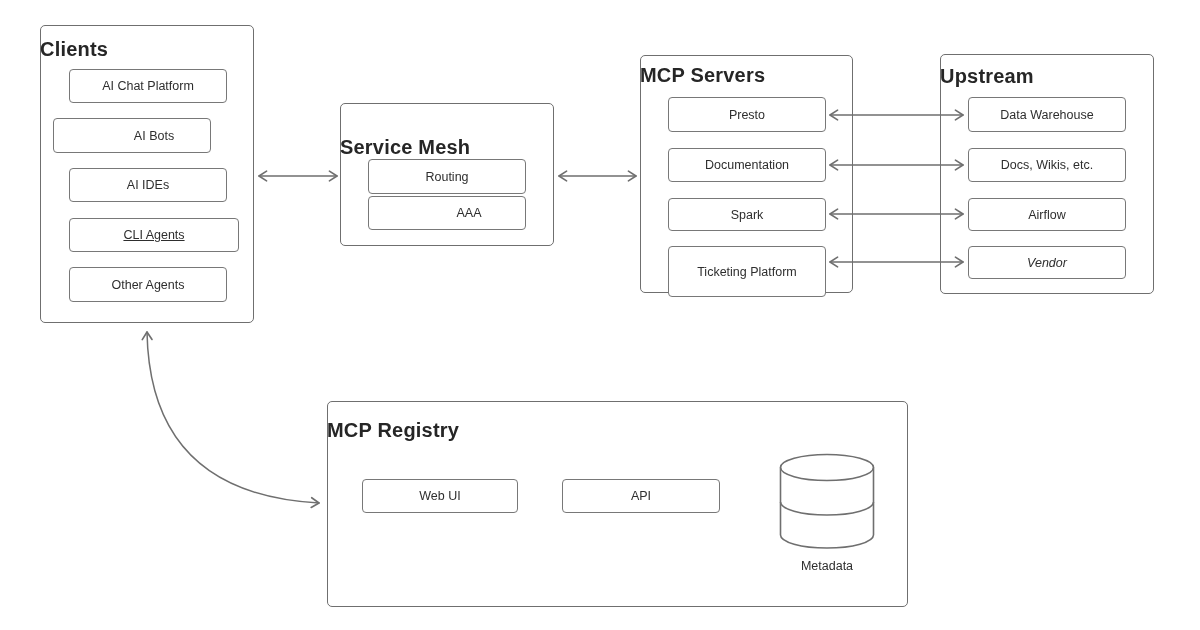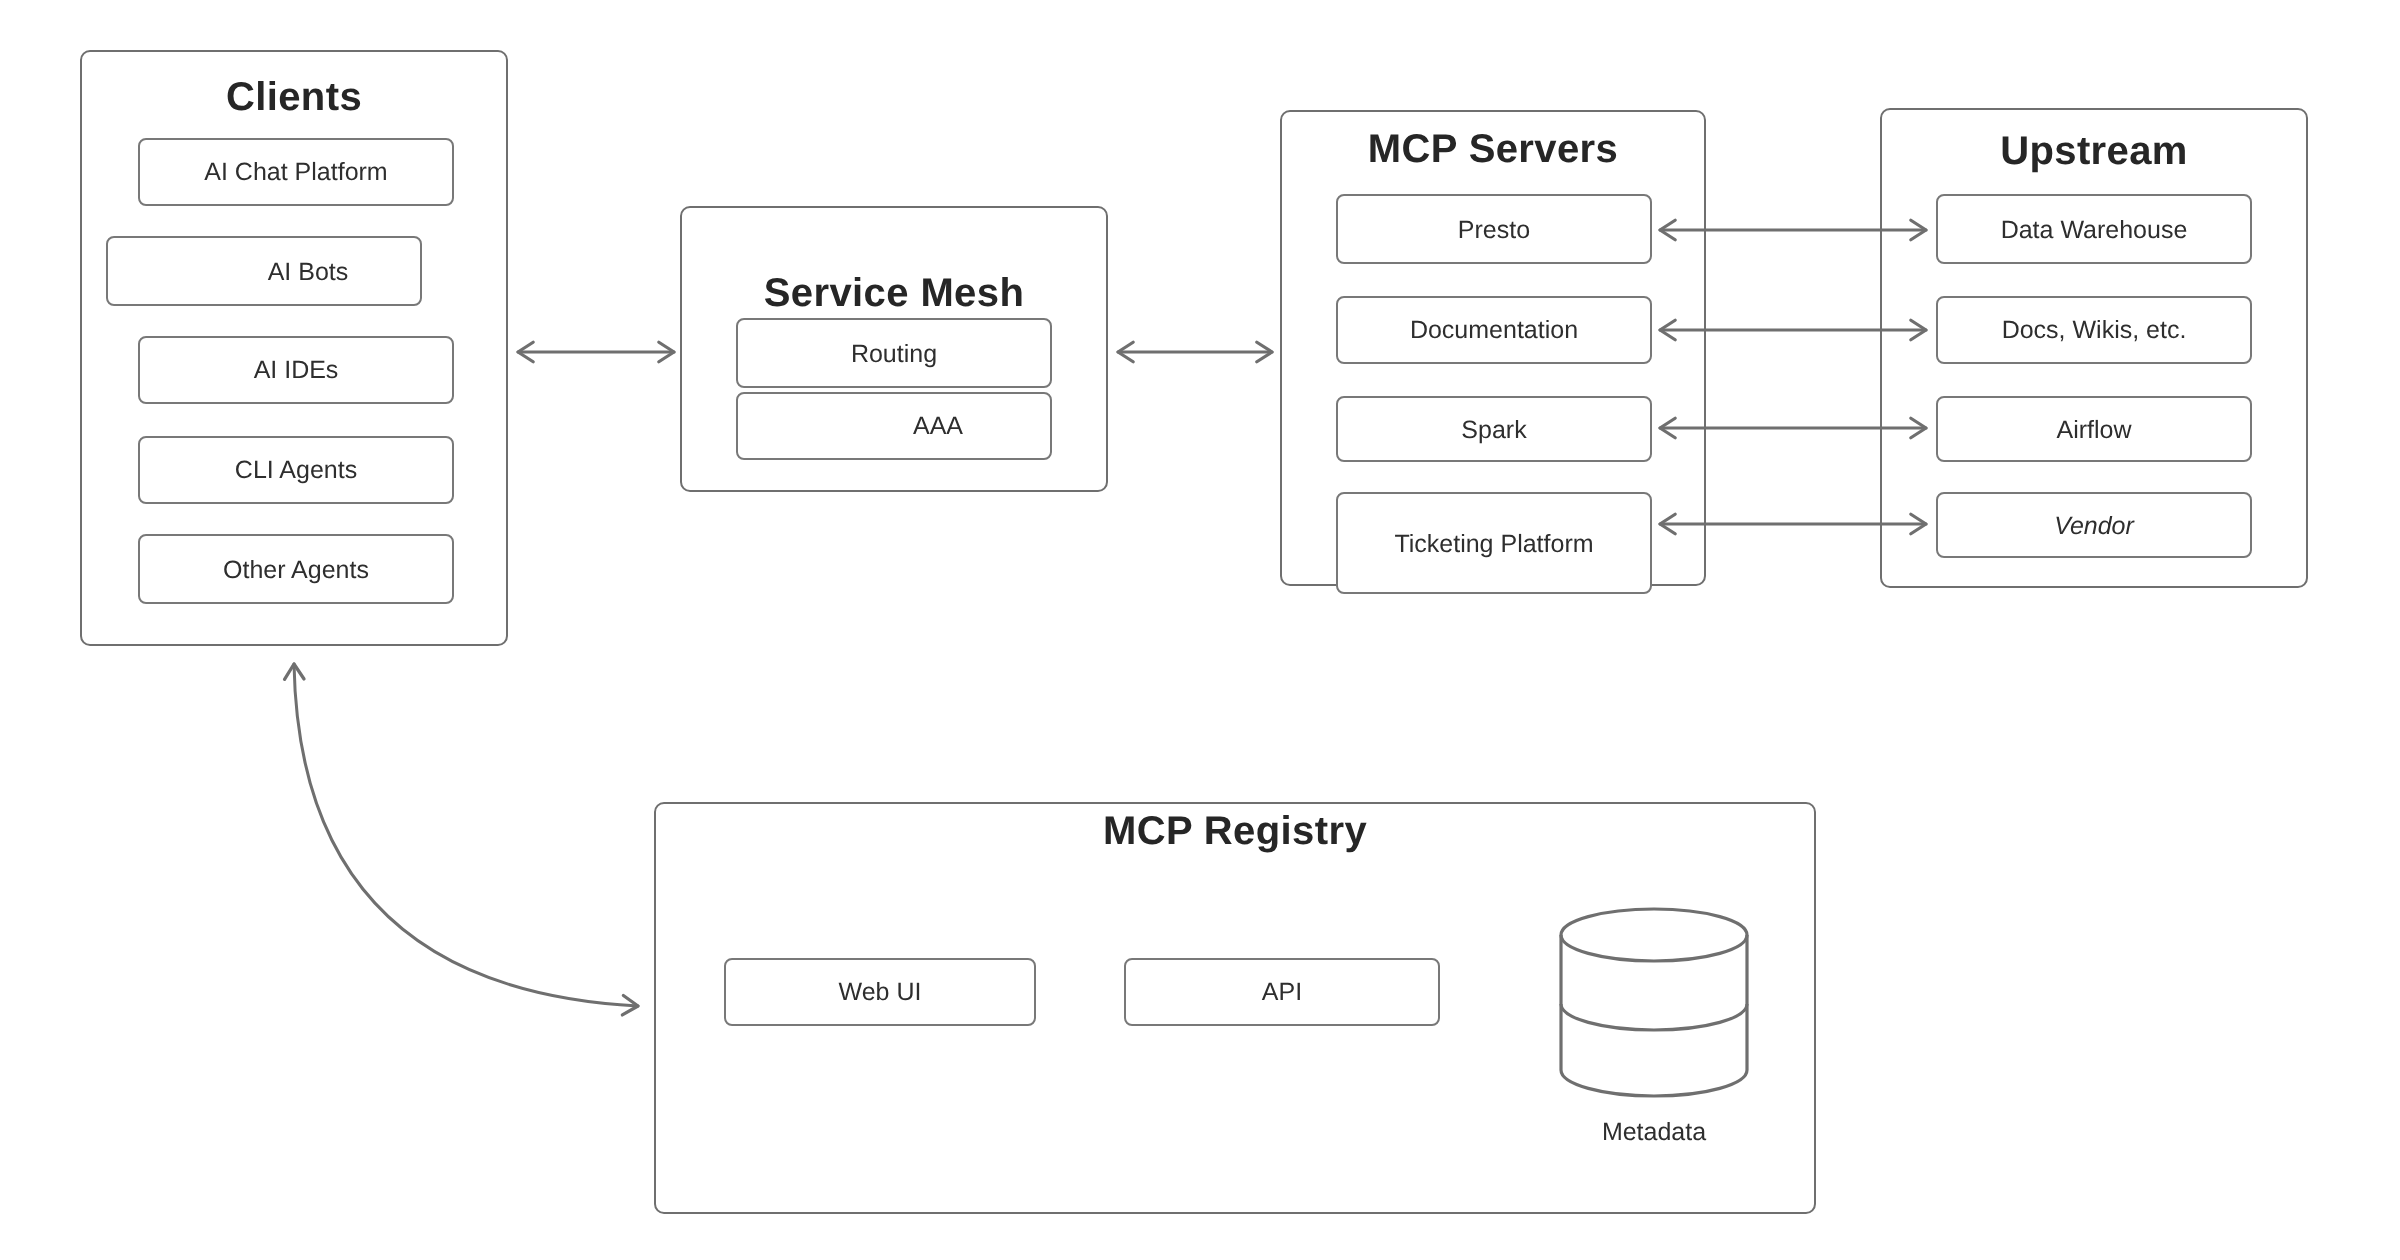--- a/index.html
+++ b/index.html
@@ -21,21 +21,20 @@
     border-radius: 5px;
     background: #ffffff;
     box-sizing: border-box;
   }
   .panel-title {
     position: absolute;
     font-size: 20px;
     font-weight: 600;
     letter-spacing: 0.2px;
     color: #262626;
-    text-align: center;
     line-height: 24px;
   }
   .node {
     position: absolute;
     border: 1.4px solid #787878;
     border-radius: 4px;
     background: #ffffff;
     box-sizing: border-box;
     display: flex;
     align-items: center;
@@ -61,21 +60,21 @@
     left: 779px; top: 453px;
     width: 96px; height: 96px;
   }
 
   
   #clients-box   { left: 40px;  top: 25px;  width: 214px; height: 298px; }
   #clients-title { left: 40px;  top: 37px;  width: 214px; }
   #client-0 { left: 69px; top: 69px;  width: 158px; height: 34px; }
   #client-1 { left: 53px; top: 118px; width: 158px; height: 35px; padding-left: 44px; }
   #client-2 { left: 69px; top: 168px; width: 158px; height: 34px; }
-  #client-3 { left: 69px; top: 218px; width: 158px; height: 34px; }
+  #client-3 { left: 69px; top: 218px; width: 170px; height: 34px; text-decoration: underline; }
   #client-4 { left: 69px; top: 267px; width: 158px; height: 35px; }
 
   
   #mesh-box   { left: 340px; top: 103px; width: 214px; height: 143px; }
   #mesh-title { left: 340px; top: 111px; width: 214px; margin-top: 24px; }
   #mesh-0 { left: 368px; top: 145px; width: 158px; height: 35px; margin-top: 14px; }
   #mesh-1 { left: 368px; top: 196px; width: 158px; height: 34px; padding-left: 44px; }
 
   
   #servers-box   { left: 640px; top: 55px; width: 213px; height: 238px; }
@@ -88,21 +87,21 @@
   
   #upstream-box   { left: 940px; top: 54px; width: 214px; height: 240px; }
   #upstream-title { left: 940px; top: 64px; width: 214px; }
   #up-0 { left: 968px; top: 97px;  width: 158px; height: 35px; }
   #up-1 { left: 968px; top: 148px; width: 158px; height: 34px; }
   #up-2 { left: 968px; top: 198px; width: 158px; height: 33px; }
   #up-3 { left: 968px; top: 246px; width: 158px; height: 33px; font-style: italic; }
 
   
   #registry-box   { left: 327px; top: 401px; width: 581px; height: 206px; }
-  #registry-title { left: 327px; top: 404px; width: 581px; }
+  #registry-title { left: 327px; top: 418px; width: 581px; }
   #registry-0 { left: 362px; top: 479px; width: 156px; height: 34px; }
   #registry-1 { left: 562px; top: 479px; width: 158px; height: 34px; }
   #metadata-label { left: 779px; top: 559px; width: 96px; }
 </style>
 </head>
 <body>
 
 <div id="stage">
 
   <div class="panel" id="clients-box"></div>

